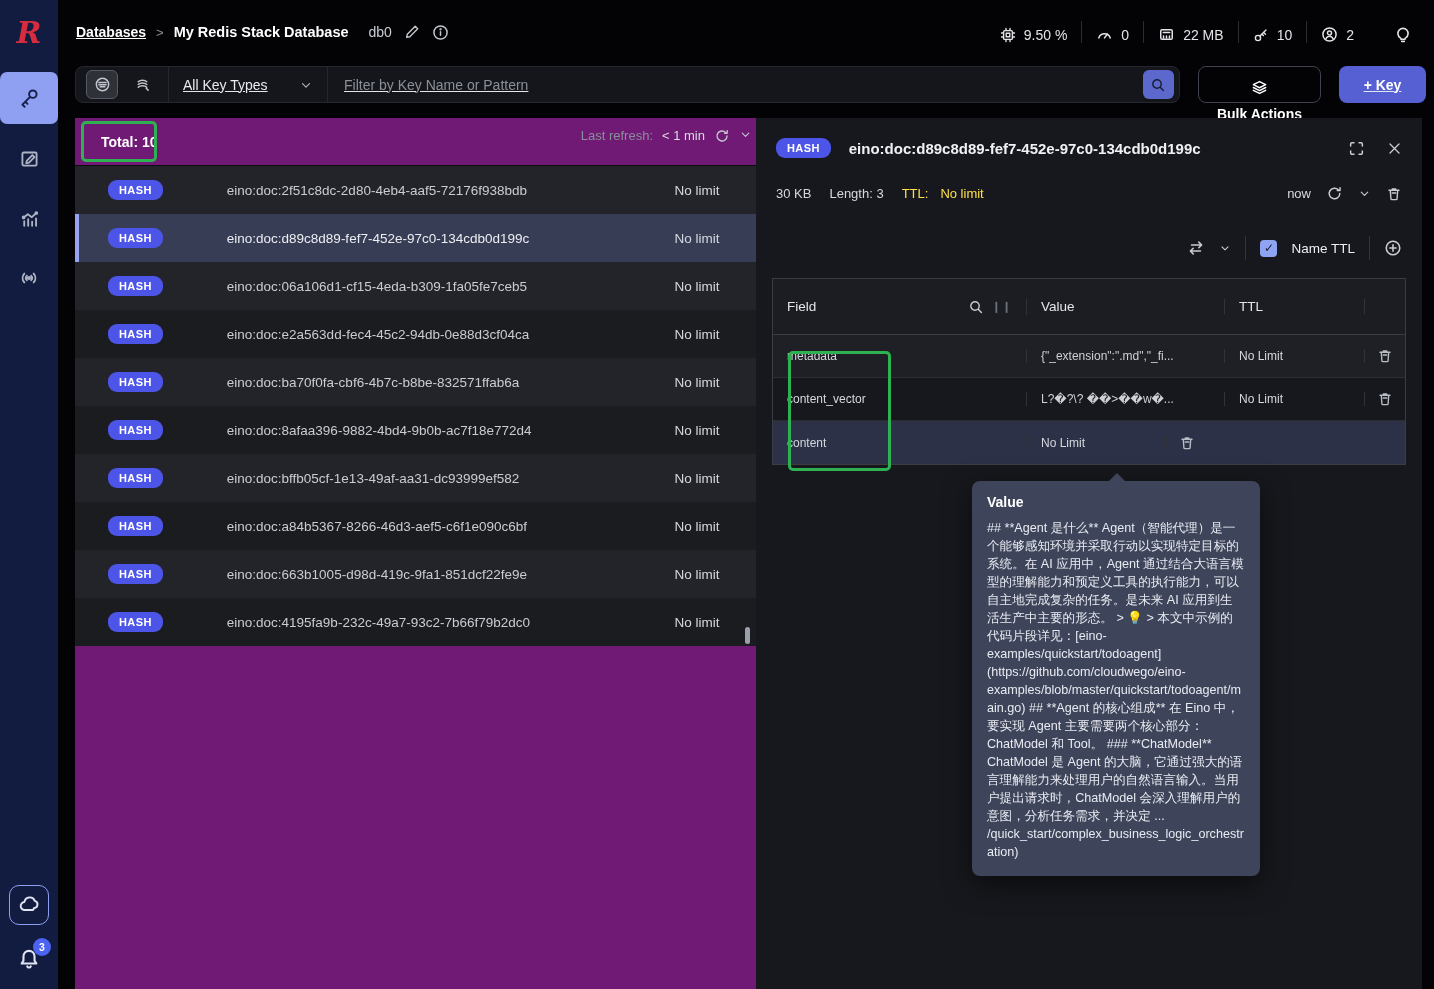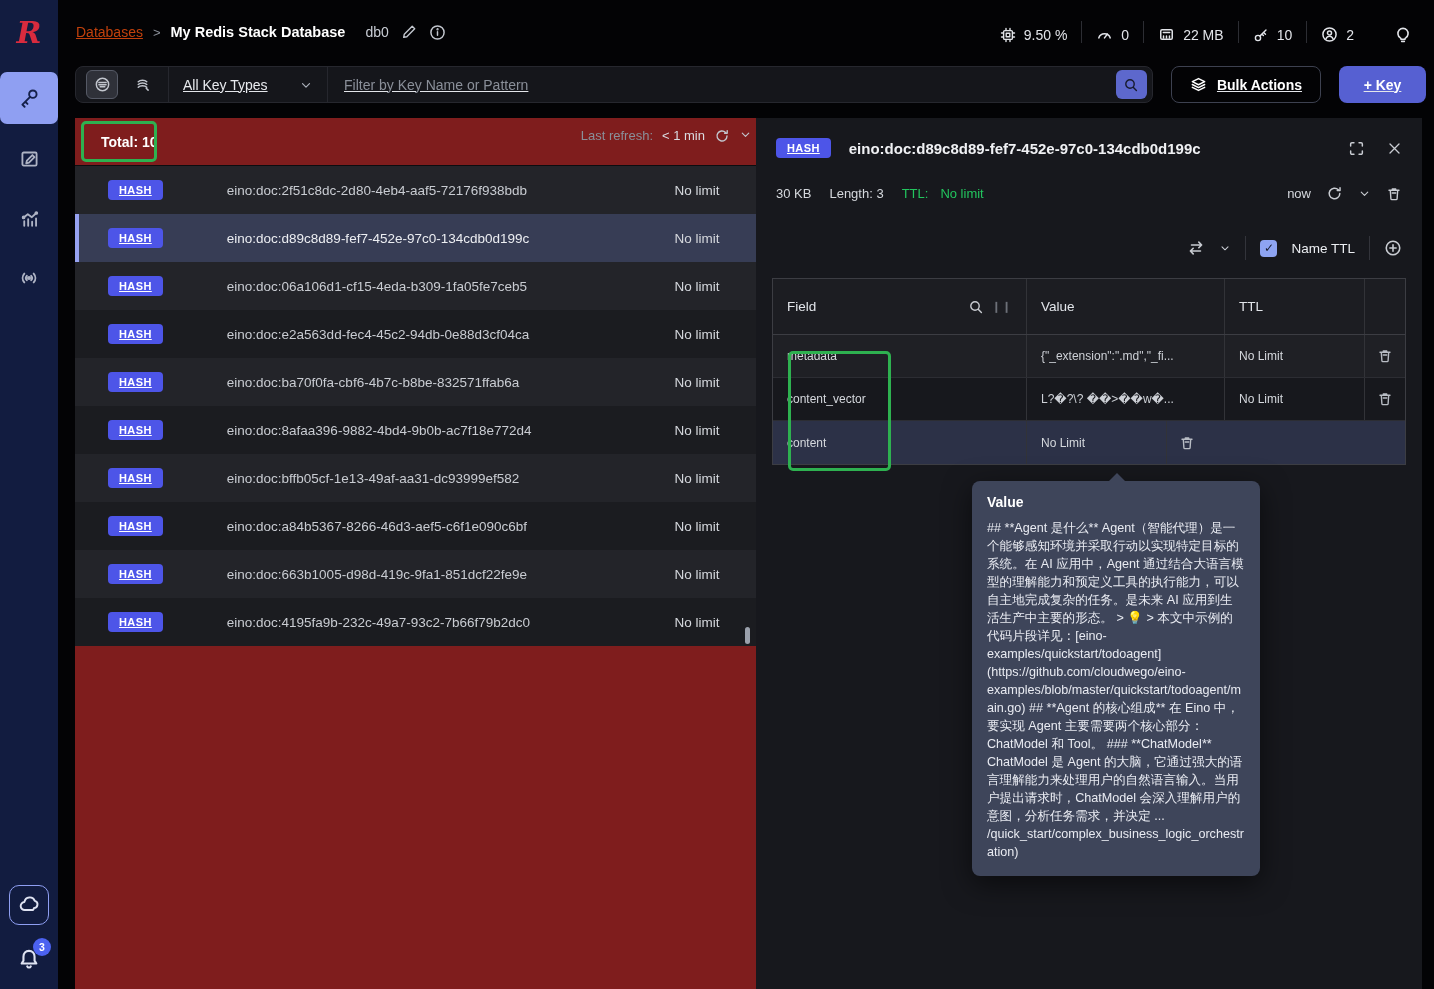--- a/index.html
+++ b/index.html
@@ -4,21 +4,21 @@
 <style>
   * { box-sizing: border-box; }
   body { margin:0; background:#000; font-family:"Liberation Sans","DejaVu Sans",sans-serif; }
   #app { position:relative; width:1434px; height:989px; background:#030305; overflow:hidden; color:#e4e6eb; }
   svg.ic { display:block; stroke:currentColor; fill:none; stroke-width:1.4; stroke-linecap:round; stroke-linejoin:round; }
 
   
   .logo-box { position:absolute; left:0; top:0; width:58px; height:64px; background:#121c40; display:flex; align-items:center; justify-content:center; }
   .logo-r { font-family:"DejaVu Serif",serif; font-style:italic; font-weight:bold; font-size:30px; color:#d92b3e; }
   .topbar { position:absolute; left:58px; top:0; width:1376px; height:64px; display:flex; align-items:center; padding:0 22px 0 18px; }
-  .crumb-link { color:#c2410c; font-size:14px; text-decoration:underline; }
+  .crumb-link { color:#ffffff; font-size:14px; text-decoration:underline;font-weight:bold; }
   .crumb-sep { color:#8a8f99; margin:0 10px; font-size:13px; }
   .crumb-cur { color:#ffffff; font-size:14.5px; font-weight:700; }
   .db-label { color:#c9cdd5; font-size:14px; margin-left:20px; }
   .tb-icon { color:#c2c6ce; margin-left:12px; display:flex; }
   .stats { margin-left:auto; display:flex; align-items:flex-end; gap:14px; }
   .stat { display:flex; align-items:center; gap:8px; font-size:14px; color:#e2e4e9; }
   .stat-div { width:1px; height:22px; background:#2c2d33; }
   .bulb { margin-left:26px; color:#e2e4e9; }
 
   
@@ -26,64 +26,64 @@
   .filter-group { flex:1; height:37px; background:#15161b; border:1px solid #26272e; border-radius:8px; display:flex; align-items:center; }
   .toggle-pair { display:flex; align-items:center; gap:8px; padding:0 10px; }
   .tgl { width:32px; height:29px; border-radius:6px; display:flex; align-items:center; justify-content:center; color:#c2c6ce; }
   .tgl.on { background:#2f3139; border:1px solid #565a66; }
   .vdiv { width:1px; height:37px; background:#26272e; }
   .keytype { width:158px; display:flex; align-items:center; justify-content:space-between; padding:0 14px; font-size:14px; color:#e8eaee; }
   .keytype .chev { color:#aab0ba; }
   .filter-input { flex:1; background:transparent; border:none; outline:none; color:#dfe2e8; font-size:14px; padding:0 16px; font-family:inherit; }
   .filter-input::placeholder { color:#8a8f99; }
   .search-btn { width:31px; height:29px; margin-right:5px; border-radius:6px; background:#5d68cd; color:#171b2e; display:flex; align-items:center; justify-content:center; }
-  .bulk-btn { height:37px; padding:12px 18px; border:1px solid #3d4150; border-radius:8px; background:transparent; color:#fff; font-size:14px; font-weight:700; display:flex; align-items:center; gap:10px; font-family:inherit; }
+  .bulk-btn { height:37px; padding:12px 18px; border:1px solid #3d4150; border-radius:8px; background:transparent; color:#fff; font-size:14px; font-weight:700; display:flex; align-items:center; gap:10px; font-family:inherit;flex-direction:column; }
   .addkey-btn { height:37px; width:87px; border:none; border-radius:8px; background:#5660d2; color:#fff; font-size:14px; font-weight:700; font-family:inherit; }
 
   
-  .keys { position:absolute; left:75px; top:118px; width:768px; height:871px; background:#7f1d1d; }
+  .keys { position:absolute; left:75px; top:118px; width:768px; height:871px; background:#701a75; }
   .keys-header { height:48px; display:flex; align-items:center; padding:0 14px 0 14px; border-bottom:1px solid #0c0d10; }
   .total { font-size:14px; font-weight:700; color:#fff; padding:9px 12px; }
   .kh-right { margin-left:auto; display:flex; align-items:flex-start; gap:9px; }
   .lr-label { color:#8a8f99; font-size:13px; }
   .lr-val { color:#d9dce1; font-size:13px; }
   .kh-ic { color:#c2c6ce; display:flex; }
   .view-toggle { margin-left:10px; background:#26272c; border-radius:6px; padding:2px; display:flex; gap:2px; }
   .vt { width:26px; height:24px; border-radius:5px; display:flex; align-items:center; justify-content:center; color:#b7bbc3; }
   .vt.on { background:#3d49d4; color:#fff; }
   .krow { height:48px; display:flex; align-items:center; padding:0 16px 0 33px; font-size:13.5px; }
   .krow:nth-child(odd) { background:#232429; }
   .krow:nth-child(even) { background:#1b1c20; }
   .krow.sel { background:#373d55; border-left:4px solid #96a2f2; padding-left:29px; }
-  .badge { background:#4d55e8; color:#fff; font-size:11px; font-weight:700; letter-spacing:.4px; border-radius:4px; padding:4px 11px;text-decoration:underline; }
+  .badge { background:#4d55e8; color:#fff; font-size:11px; font-weight:700; letter-spacing:.4px; border-radius:9px; padding:4px 11px; }
   .kname { margin-left:64px; color:#c9ccd2; flex:1; white-space:nowrap; overflow:hidden; }
   .krow.sel .kname { color:#eceef2; }
   .kttl { width:140px; text-align:center; color:#d5d8dd; }
   .ksize { width:60px; text-align:right; color:#d5d8dd; }
 
   .resize-handle { position:absolute; left:745px; top:627px; width:5px; height:17px; border-radius:3px; background:#9aa0ab; }
 
   
   .details { position:absolute; left:756px; top:118px; width:666px; height:871px; background:#17181d; }
   .d-header { display:flex; align-items:center; padding:20px 20px 0 20px; }
   .d-keyname { margin-left:18px; font-size:15px; font-weight:700; color:#f0f1f4; }
   .d-hic { color:#c9ccd2; display:flex; }
   .d-header .gap { margin-left:auto; display:flex; align-items:center; gap:22px; }
   .d-meta { display:flex; align-items:center; padding:0 20px; margin-top:27px; font-size:13px; gap:18px; }
   .d-meta .light { color:#d5d8dd; }
-  .d-meta .dim { color:#22c55e; }
+  .d-meta .dim { color:#fde047; }
   .d-meta .right { margin-left:auto; display:flex; align-items:center; gap:15px; color:#c9ccd2; }
   .d-controls { display:flex; align-items:center; justify-content:flex-end; gap:14px; padding:0 20px; margin-top:34px; }
   .ctrl-div { width:1px; height:24px; background:#33343b; }
   .checkbox { width:17px; height:17px; border-radius:4px; background:#8ea4f2; color:#171b2e; display:flex; align-items:center; justify-content:center; font-size:12px; font-weight:700; }
   .showttl { font-size:13.5px; color:#eceef2; }
   .d-ctl { color:#c9ccd2; display:flex; align-items:center; }
 
   .ftable { margin:18px 16px 0 16px; width:634px; border:1px solid #3c3d43; }
-  .frow { display:flex; }
+  .frow { display:flex;align-items:center; }
   .fcell { border-right:1px solid #323338; padding:0 14px; display:flex; align-items:center; }
   .fcell:last-child { border-right:none; }
   .c-field { width:254px; } .c-value { width:198px; } .c-ttl { width:140px; } .c-act { width:40px; justify-content:center; padding:0; }
   .fhead { height:56px; background:#1c1d22; border-bottom:1px solid #3c3d43; font-size:13.5px; color:#e2e5ea; }
   .fhead .c-field { justify-content:space-between; }
   .col-resizer { color:#6c7078; font-size:11px; letter-spacing:1px; margin-left:8px; }
   .fbody .frow { height:43px; font-size:12px; border-bottom:1px solid #2c2d33; }
   .fbody .frow:last-child { border-bottom:none; }
   .fbody .frow:nth-child(1) { background:#1f2025; }
   .fbody .frow:nth-child(2) { background:#17181d; }

